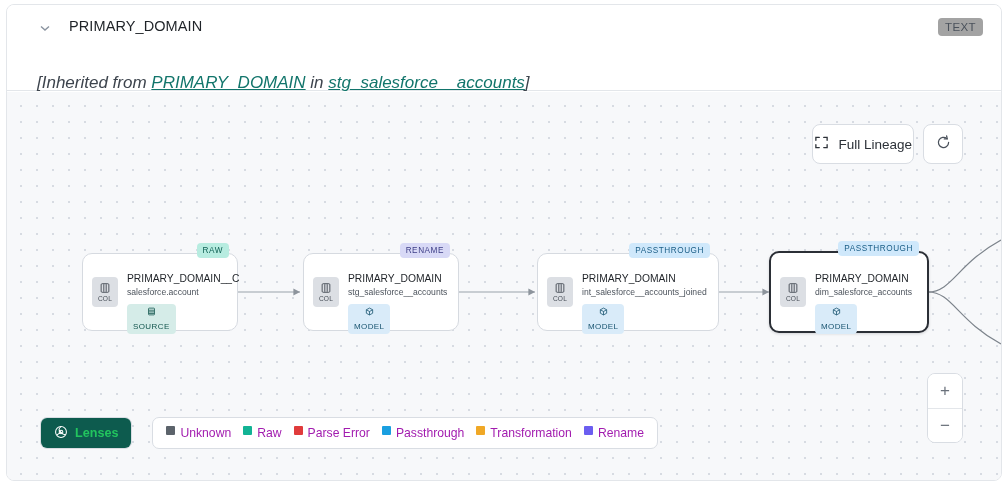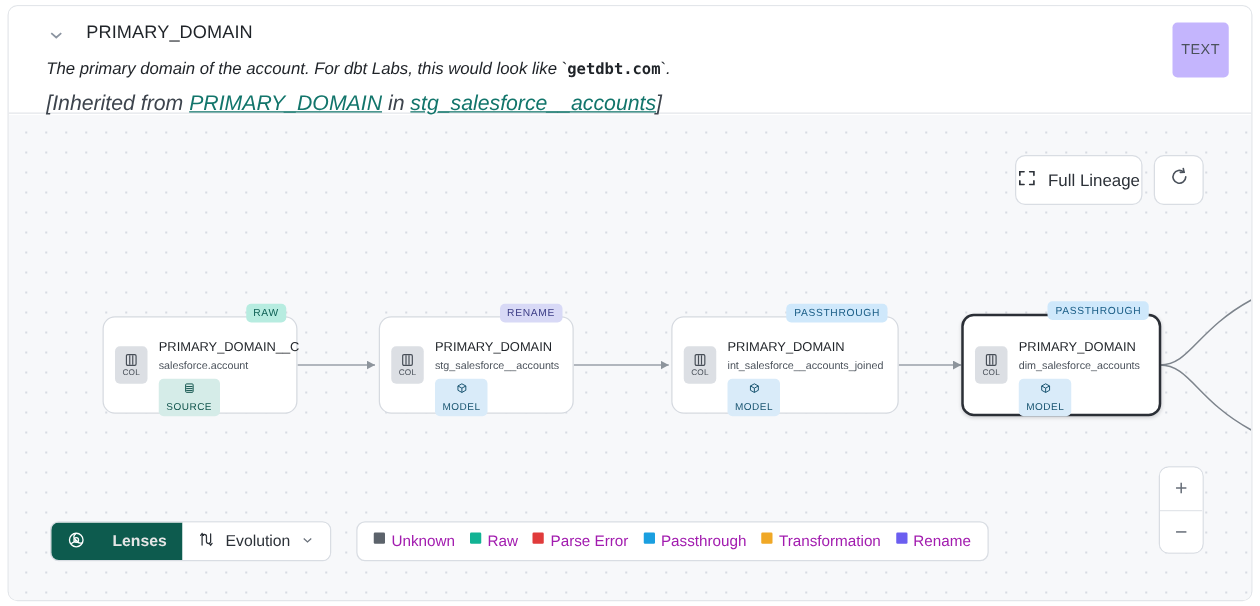--- a/index.html
+++ b/index.html
@@ -57,25 +57,25 @@
     top: 13px;
     font-size: 14.5px;
     color: #1f2328;
     letter-spacing: .1px;
   }
 
   .type-badge {
     position: absolute;
     right: 18px;
     top: 13px;
-    background: #c4b5fd;
+    background: #a3a3a3;
     color: #4a515b;
     font-size: 11.5px;
     letter-spacing: .4px;
-    padding: 16px 7px;
+    padding: 3px 7px;
     border-radius: 4px;
   }
 
   .desc {
     position: absolute;
     left: 30px;
     top: 42px;
     font-size: 13.4px;
     font-style: italic;
     color: #1f2328;
@@ -280,24 +280,24 @@
     display: flex;
     height: 32px;
     border-radius: 7px;
     overflow: hidden;
     border: 1px solid #d9dde3;
     background: #ffffff;
   }
   .lens-btn {
     display: flex;
     align-items: center;
-    gap: 22px;
+    gap: 7px;
     padding: 0 13px;
     background: #0d5b4e;
-    color: #e5e5e5;
+    color: #22c55e;
     font-size: 12.6px;
     font-weight: bold;
     cursor: pointer;
   }
   .evo-btn {
     display: flex;
     align-items: center;
     gap: 8px;
     padding: 0 12px;
     background: #ffffff;
@@ -334,23 +334,20 @@
 
     <div class="header">
       <span class="chev">
         <svg width="16" height="16" viewBox="0 0 16 16" fill="none" stroke="currentColor" stroke-width="1.4">
             <path d="M4 6.5 L8 10 L12 6.5"></path>
           </svg>
       </span>
       <div class="col-title">PRIMARY_DOMAIN</div>
       <div class="type-badge">TEXT</div>
 
-      <div class="desc">
-        <span>The primary domain of the account. For dbt Labs, this would look like </span><span class="tick">`</span><span class="code">getdbt.com</span><span class="tick">`</span><span>.</span>
-      </div>
 
       <div class="inherited">
         <span>[Inherited from </span><a href="#">PRIMARY_DOMAIN</a><span> in </span><a href="#">stg_salesforce__accounts</a><span>]</span>
       </div>
     </div>
 
     <div class="canvas">
 
       <svg class="edges" viewBox="0 0 994 389">
         <defs>
@@ -512,35 +509,20 @@
               <svg width="14" height="14" viewBox="0 0 16 16" fill="none" stroke="#ffffff" stroke-width="1.2">
                 <circle cx="8" cy="8" r="6.2"></circle>
                   <circle cx="8" cy="8" r="2.1"></circle>
                 <path d="M8 1.8 C 5 4, 5 7, 8 8"></path>
                   <path d="M13.4 10.6 C 10.2 11.4, 8.6 9.8, 8 8"></path>
                   <path d="M3.3 11.5 C 5.6 9.2, 7.6 9.4, 8 8"></path>
               </svg>
             </span>
             <span>Lenses</span>
           </div>
-          <div class="evo-btn">
-            <span>
-              <svg width="14" height="15" viewBox="0 0 16 16" fill="none" stroke="#2c3138" stroke-width="1.15" stroke-linecap="round">
-                <path d="M4.2 13.2 V5.4 A2 2 0 0 1 8.2 5.4 V10.4 A2 2 0 0 0 12 10.4 V3"></path>
-                <path d="M2.9 4.4 L4.2 2.6 L5.5 4.4"></path>
-                <path d="M10.7 11.6 L12 13.4 L13.3 11.6"></path>
-              </svg>
-            </span>
-            <span>Evolution</span>
-            <span>
-              <svg width="12" height="12" viewBox="0 0 16 16" fill="none" stroke="#6a717b" stroke-width="1.4">
-                  <path d="M4 6.5 L8 10 L12 6.5"></path>
-                </svg>
-            </span>
-          </div>
         </div>
 
         <div class="legend">
           <span class="legend-item">
             <span class="swatch" style="background:#5c636b"></span>
             <span>Unknown</span>
           </span>
           <span class="legend-item">
             <span class="swatch" style="background:#12b394"></span>
             <span>Raw</span>

